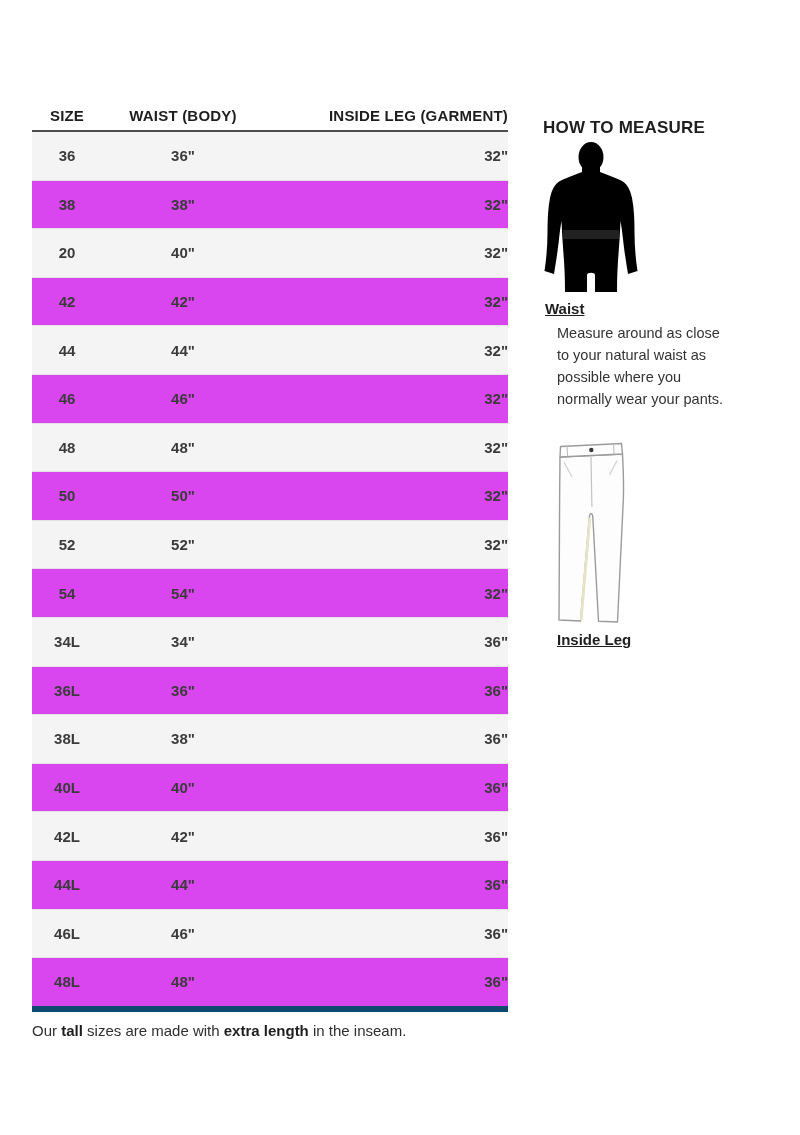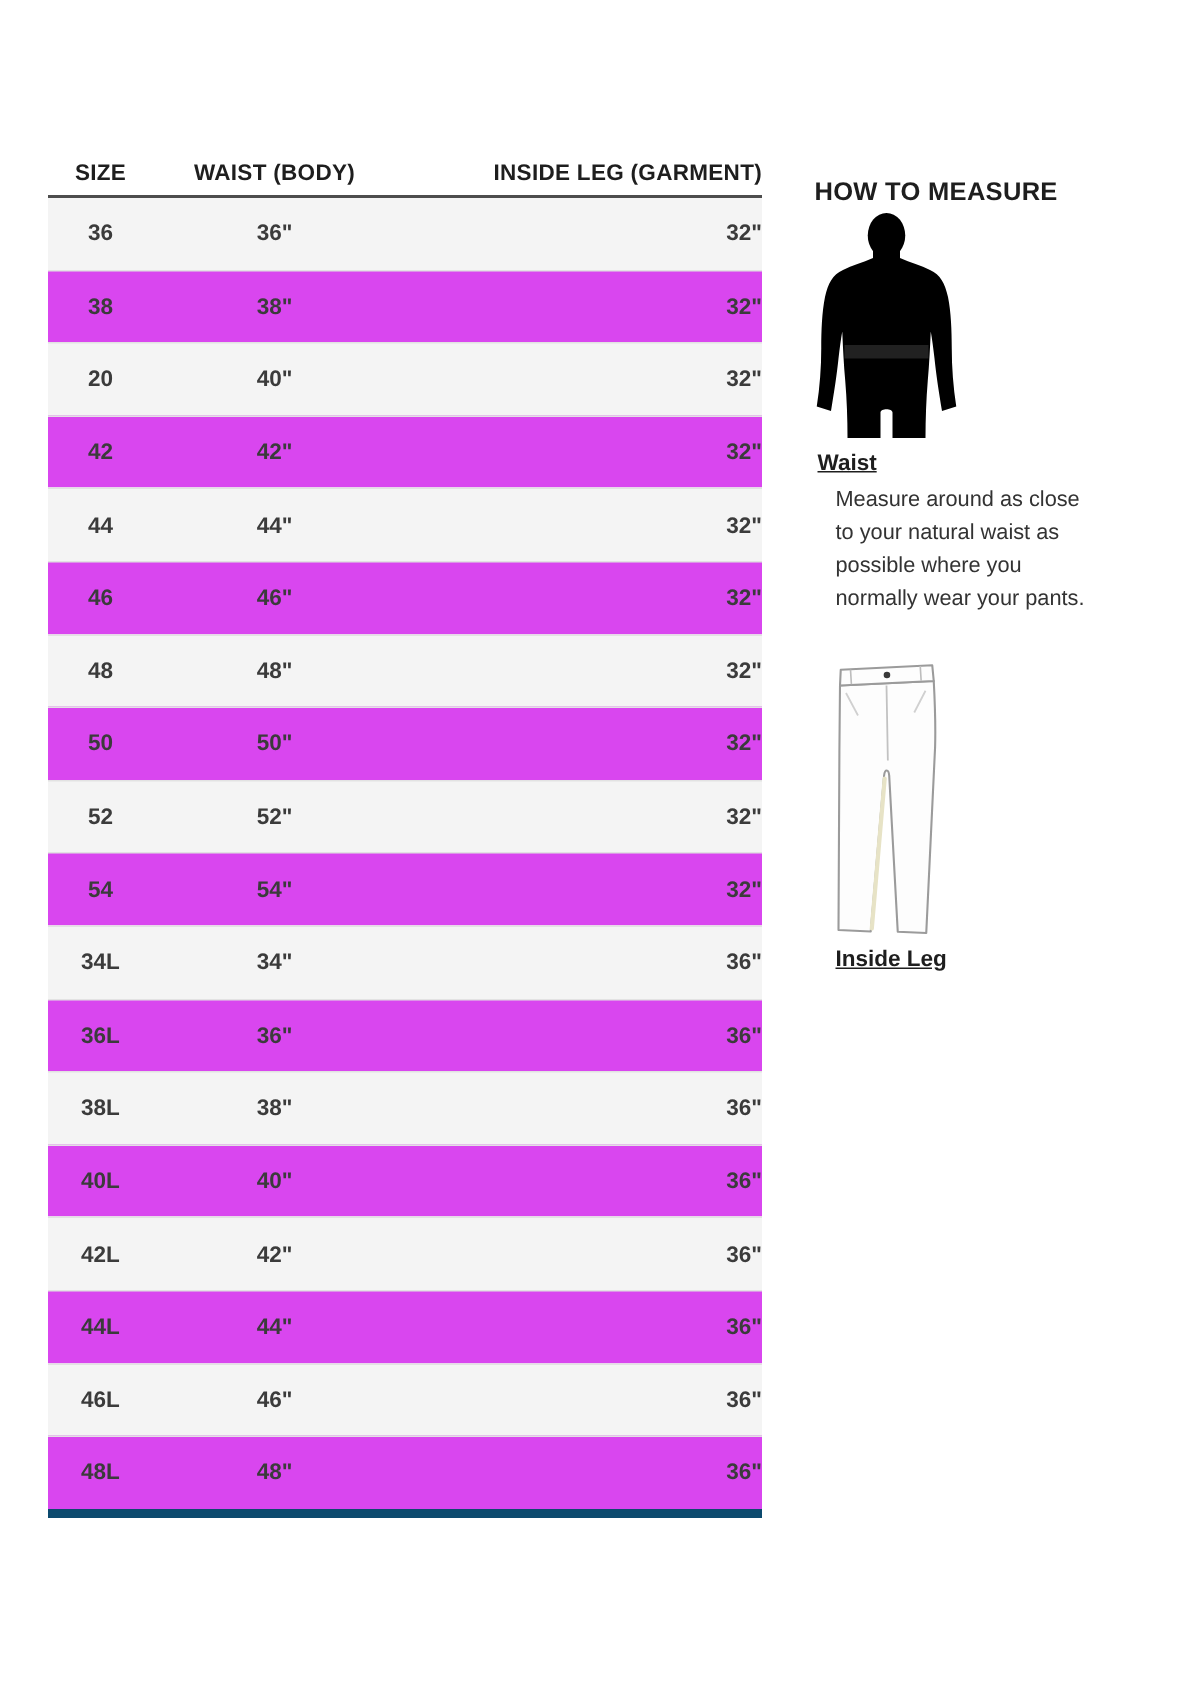--- a/index.html
+++ b/index.html
@@ -182,20 +182,21 @@
     </div>
 
     <div class="trow">
       <div class="cell c1">48L</div>
       <div class="cell c2">48"</div>
       <div class="cell c3">36"</div>
     </div>
   </div>
   </section>
 
+  <p class="footnote"><span>Our </span><b>tall</b><span> sizes are made with </span><b>extra length</b><span> in the inseam.</span></p>
 
   <h2 class="measure-title">HOW TO MEASURE</h2>
 
   <svg class="torso-icon" viewBox="0 0 98 150" xmlns="http://www.w3.org/2000/svg">
     <ellipse cx="49" cy="15" rx="12.5" ry="15" fill="#000"></ellipse>
     <path fill="#000" d="M40,24 L40,30
       C33,33 26,35 20,38 C13,41 10,47 8,56 C6,66 5.5,78 5.5,90
       C5.5,103 4.5,116 2.5,129 L12,132 C14,120 16,107 17,97
       C17.8,90 18.6,84 19.5,79 C20,90 20.5,101 21.5,112
       C22.5,124 23,137 23,150 L45,150 L45,133

